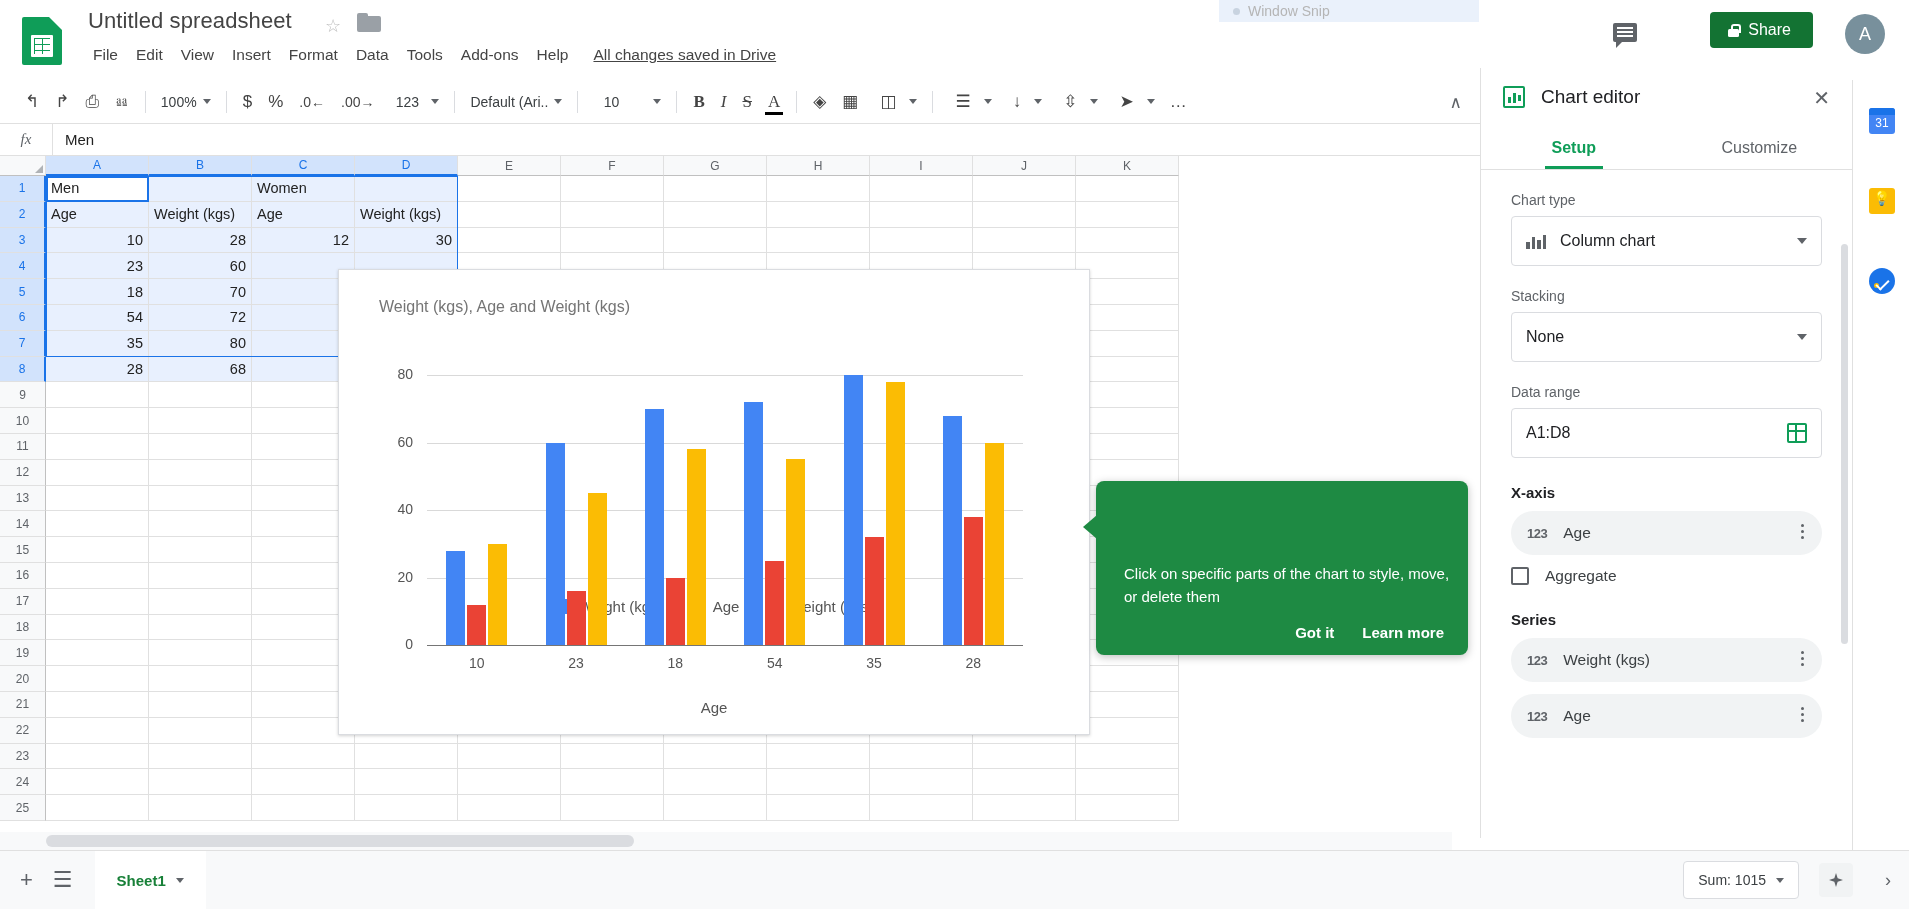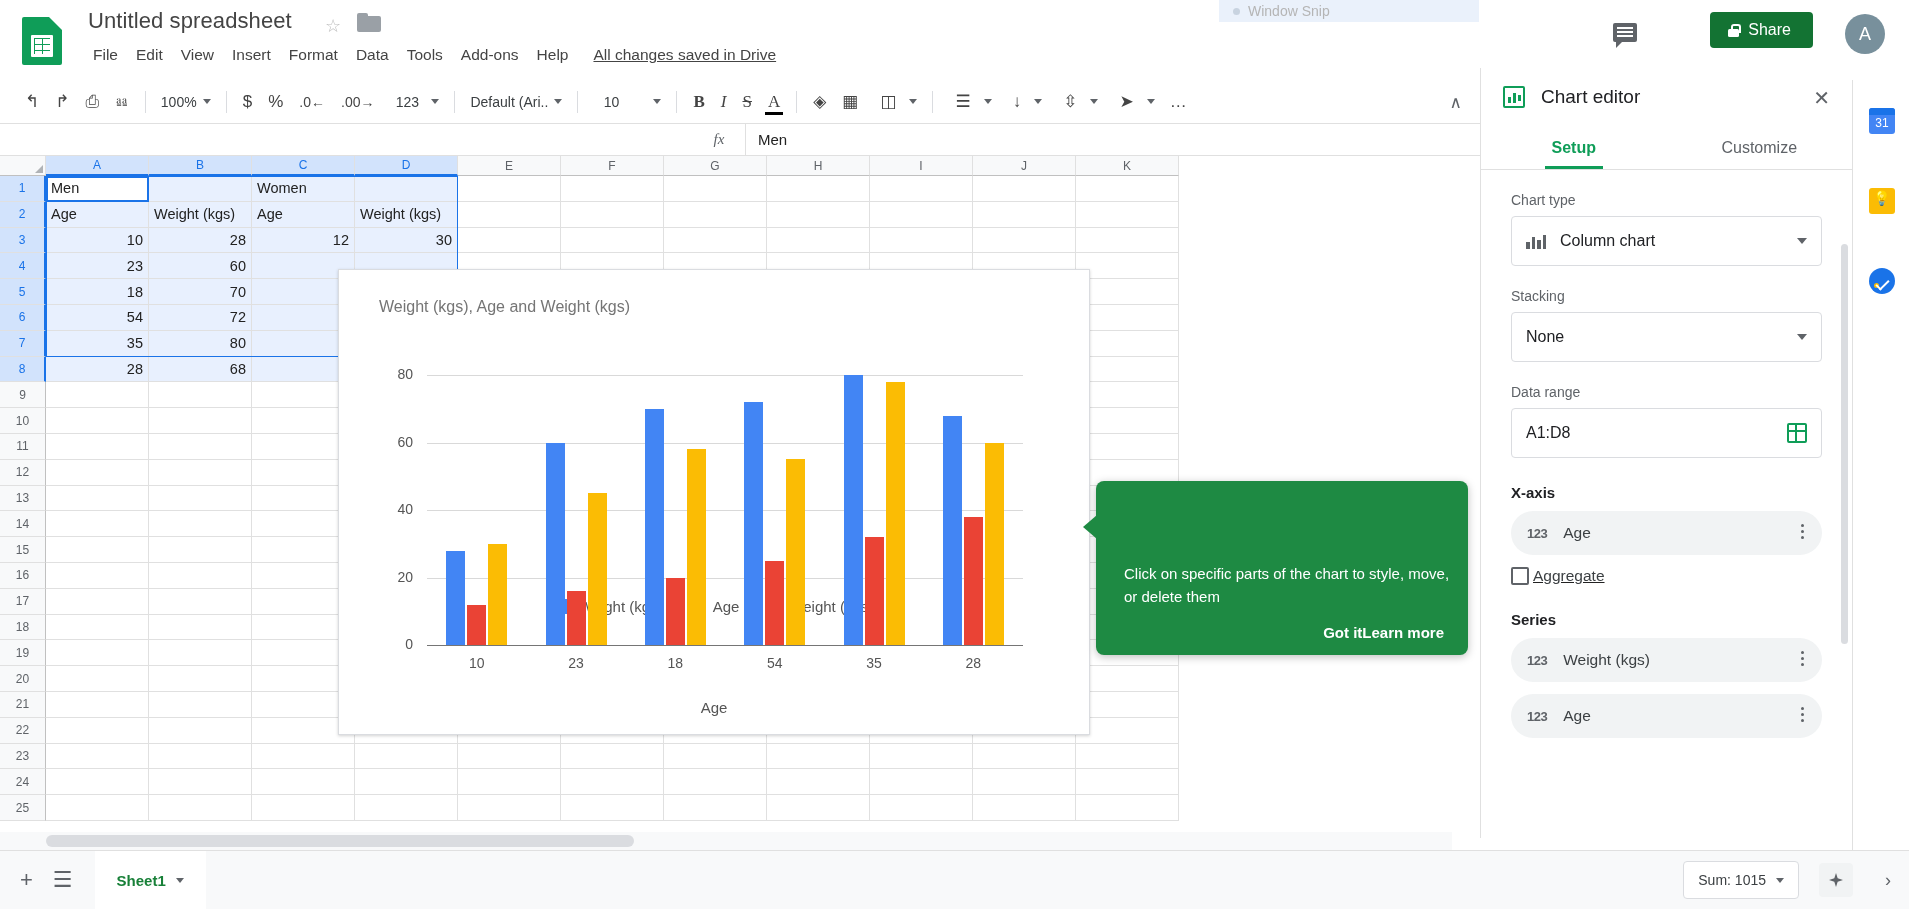--- a/index.html
+++ b/index.html
@@ -113,21 +113,20 @@
   .textcolor:after{content:"";position:absolute;left:4px;right:4px;bottom:-1px;height:3px;background:#000;}
   .collapse-caret {
     position:absolute; right:18px; top:12px; font-size:17px; color:#5f6368; cursor:pointer;
   }
 
   
   .formula-bar {
     position:absolute; left:0; top:124px; width:1480px; height:32px;
     border-bottom:1px solid #e0e0e0; display:flex; align-items:center;
     background:#fff;
-    justify-content:center;
   }
   .fx { width:52px; text-align:center; font-style:italic; color:#5f6368; font-size:15px;
         font-family:"Liberation Serif", serif; }
   .fx-sep { width:1px; height:32px; background:#e0e0e0; }
   .formula-val { padding-left:12px; font-size:15px; color:#222; }
 
   
   .grid-wrap { position:absolute; left:0; top:156px; width:1480px; height:694px; background:#fff; overflow:hidden; }
   .col-headers { position:absolute; left:0; top:0; height:20px; display:flex; }
   .corner {
@@ -200,21 +199,21 @@
     background:#1e8a43; border-radius:8px; color:#fff; z-index:40;
     box-shadow:0 2px 8px rgba(0,0,0,.25);
   }
   .callout:before{
     content:""; position:absolute; left:-13px; top:34px; width:0;height:0;
     border-top:12px solid transparent; border-bottom:12px solid transparent;
     border-right:14px solid #1e8a43;
   }
   .callout-title { position:absolute; left:28px; top:24px; width:310px; font-size:17px; font-weight:bold; line-height:1.35; }
   .callout-body { position:absolute; left:28px; top:82px; width:330px; font-size:15px; line-height:1.5; }
-  .callout-actions { position:absolute; right:24px; bottom:14px; display:flex; font-size:15px; font-weight:bold; }
+  .callout-actions { position:absolute; right:24px; bottom:14px; display:flex; gap:28px; font-size:15px; font-weight:bold; }
   .callout-actions span { cursor:pointer; }
 
   
   .panel {
     position:absolute; right:57px; top:68px; width:372px; height:770px;
     background:#fff; border-left:1px solid #e0e0e0; z-index:50;
   }
   .panel-head { position:relative; height:58px; display:flex; align-items:center; padding-left:22px; }
   .panel-icon { width:22px; height:22px; position:relative; }
   .panel-icon:before{
@@ -264,21 +263,21 @@
     content:""; position:absolute; left:6px; top:0; bottom:0; width:2px; background:#0f9d58;
   }
   .chip {
     height:44px; background:#f1f3f4; border-radius:22px; display:flex; align-items:center;
     padding:0 16px; gap:16px; cursor:pointer; margin-bottom:12px; position:relative;
   }
   .chip .tnum { font-size:13px; font-weight:bold; color:#5f6368; letter-spacing:-.5px; }
   .chip .cname { font-size:15.5px; color:#3c4043; }
   .kebab { position:absolute; right:18px; color:#5f6368; font-size:14px; line-height:4px; cursor:pointer; }
   .kebab b { display:block; width:3px; height:3px; border-radius:50%; background:#5f6368; margin-bottom:3px; }
-  .checkrow { display:flex; align-items:center; gap:4px; margin-top:6px; cursor:pointer;text-decoration:underline; }
+  .checkrow { display:flex; align-items:center; gap:16px; margin-top:6px; cursor:pointer; }
   .checkbox { width:18px; height:18px; border:2px solid #5f6368; border-radius:2px; }
   .checkrow .lbl { font-size:15.5px; color:#3c4043; }
   .panel-scroll { position:absolute; right:4px; top:74px; width:7px; height:400px; background:#dadce0; border-radius:4px; }
 
   
   .rail { position:absolute; right:0; top:80px; width:57px; height:770px; background:#fff; border-left:1px solid #e0e0e0; }
   .rail-icon { position:absolute; left:16px; width:26px; height:26px; border-radius:3px; cursor:pointer; }
   .cal-icon { top:28px; background:#4285f4; }
   .cal-icon:before { content:""; position:absolute; left:0; top:0; right:0; height:7px; background:#1a73e8; border-radius:3px 3px 0 0;}
   .cal-icon:after { content:"31"; position:absolute; left:0; right:0; top:8px; font-size:12px; color:#fff; text-align:center; font-family:"Liberation Sans",sans-serif;}

